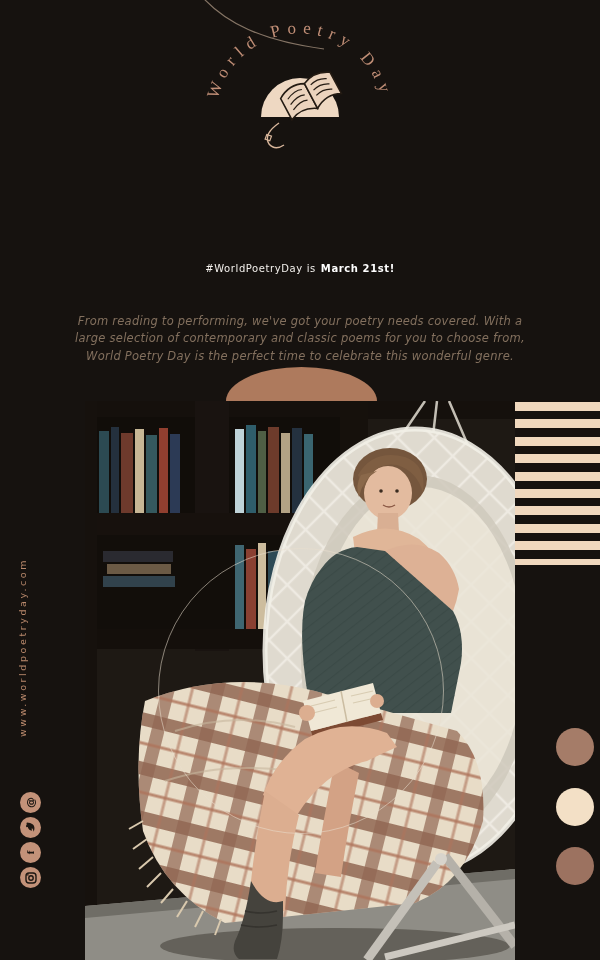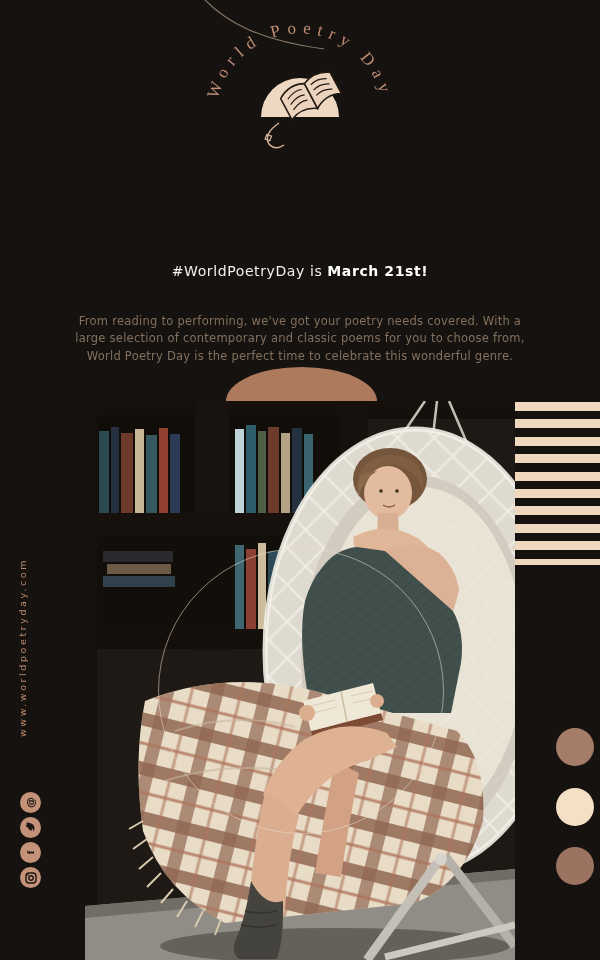--- a/index.html
+++ b/index.html
@@ -15,27 +15,27 @@
   
   .title{
     position:absolute;left:0;top:158px;width:600px;text-align:center;
     font-family:"Liberation Serif", serif;
     color:#B3806B;font-size:37px;line-height:35px;letter-spacing:2px;
     font-weight:400;
   }
   
   .subtitle{
     position:absolute;left:0;top:263px;width:600px;text-align:center;
-    color:#F3F0EC;font-size:14px;letter-spacing:0.6px;
+    color:#F3F0EC;font-size:10px;letter-spacing:0.6px;
   }
   .subtitle b{margin-left:5px;font-weight:700;color:#FFFFFF;}
   
   .body-text{
     position:absolute;left:63px;top:301px;width:474px;text-align:center;
-    color:#83705E;font-size:11.5px;line-height:17.5px;letter-spacing:0.25px;
+    color:#83705E;font-size:11.5px;line-height:17.5px;letter-spacing:0.25px;font-style:italic;
   }
   
   .dome{
     position:absolute;left:226px;top:367px;width:151px;height:34px;
     background:#AE7A5D;border-radius:50% 50% 0 0 / 100% 100% 0 0;
   }
   
   .stripes{
     position:absolute;left:515px;top:402px;width:85px;height:163px;
     background:repeating-linear-gradient(to bottom,

